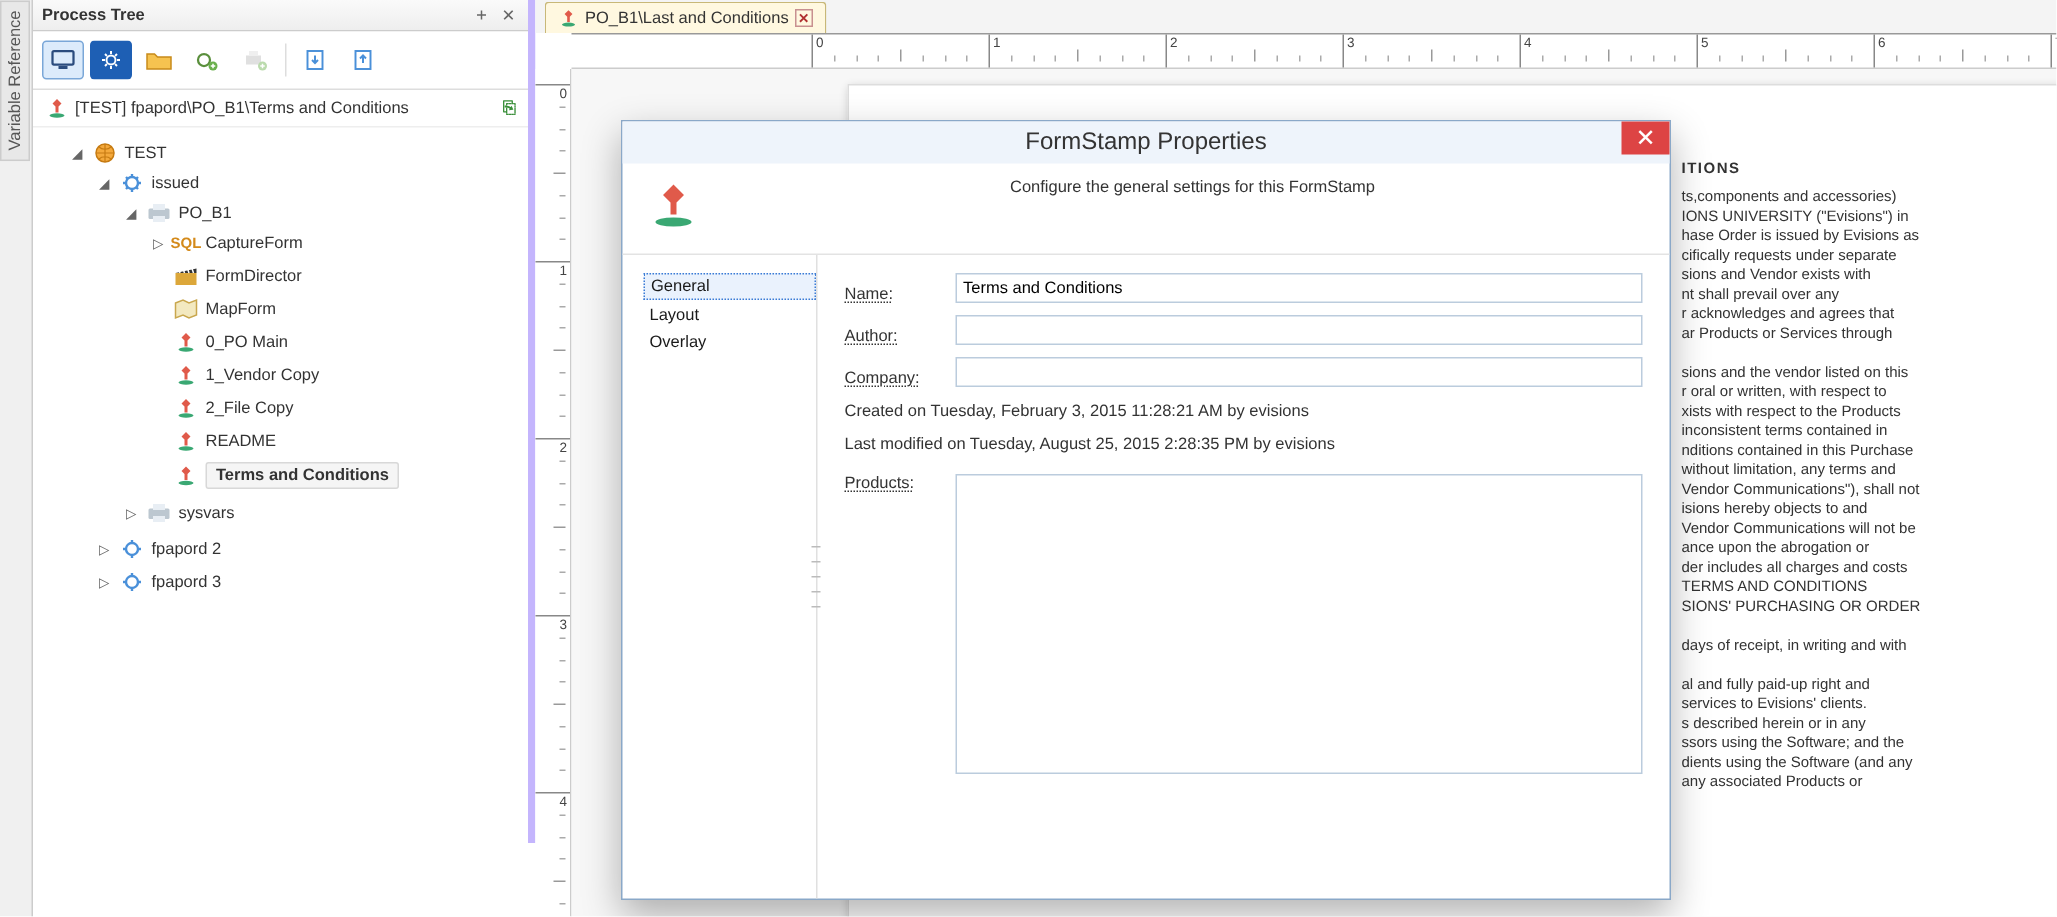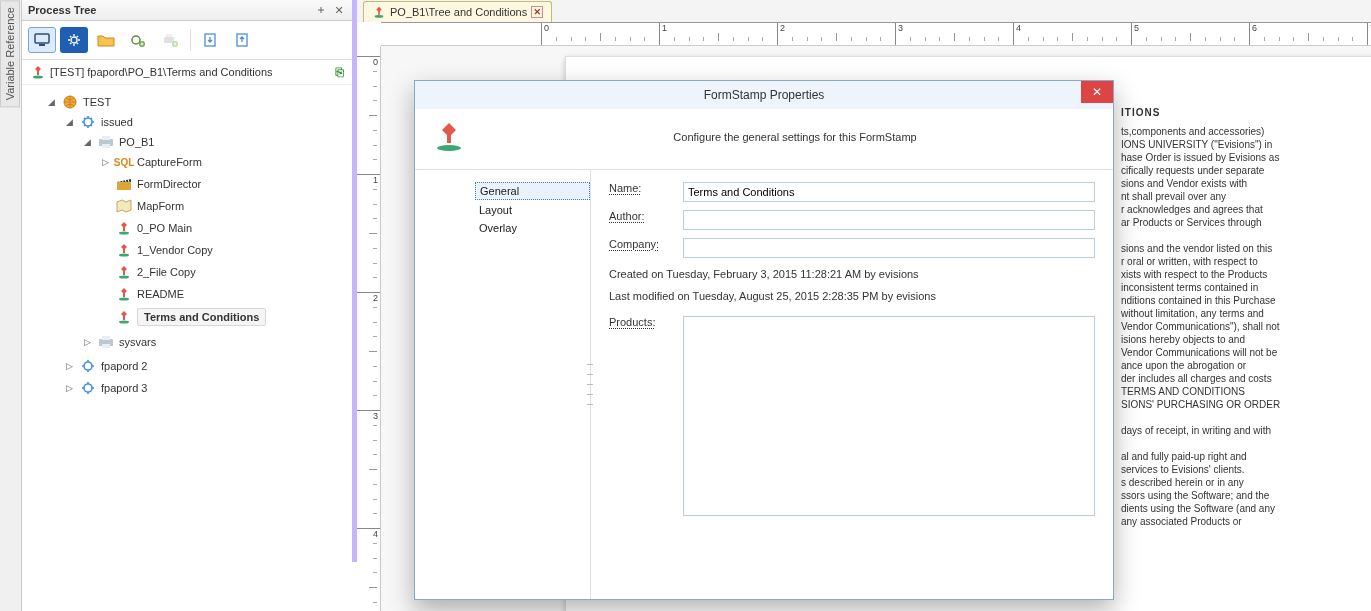--- a/index.html
+++ b/index.html
@@ -49,31 +49,31 @@
 .ruler-v .minor { position: absolute; left: 16px; width: 4px; border-top: 1px solid #aaa; }
 .ruler-v .mid { position: absolute; left: 12px; width: 8px; border-top: 1px solid #999; }
 
 .canvas { flex: 1; background: #f7f7f7; position: relative; overflow: hidden; }
 .page { position: absolute; left: 184px; top: 10px; width: 990px; height: 900px; background: #fff; box-shadow: 0 2px 6px rgba(0,0,0,0.2); border: 1px solid #ddd; }
 .overflow-text { position: absolute; left: 740px; top: 60px; width: 230px; font-size: 10px; line-height: 13px; color: #333; }
 .overflow-text .hd { font-weight: bold; letter-spacing: 1px; margin-bottom: 6px; }
 
 
 .dialog { position: absolute; left: 414px; top: 80px; width: 700px; height: 520px; background: #fff; border: 1px solid #8aa8c8; box-shadow: 0 10px 24px rgba(0,0,0,0.3); display: flex; flex-direction: column; }
-.dlg-title { height: 28px; background: #eef4fb; display: flex; align-items: center; justify-content: center; position: relative; font-size: 12px; color: #333; }
+.dlg-title { height: 28px; background: #eef4fb; display: flex; align-items: center; justify-content: center; position: relative; font-size: 16px; color: #333; }
 .dlg-close { position: absolute; right: 0; top: 0; width: 32px; height: 22px; background: #d44; color: #fff; display: flex; align-items: center; justify-content: center; cursor: pointer; }
-.dlg-header { padding: 10px 16px 14px 16px; display: flex; align-items: center; gap: 26px; border-bottom: 1px solid #e3e3e3; }
-.dlg-body { flex: 1; display: flex; padding-left: 46px; }
+.dlg-header { padding: 10px 16px 14px 16px; display: flex; gap: 26px; border-bottom: 1px solid #e3e3e3; }
+.dlg-body { flex: 1; display: flex; }
 .dlg-nav { width: 130px; border-right: 1px solid #e0e0e0; padding: 10px 0 10px 14px; position: relative; }
 .dlg-nav .grip { position: absolute; right: -3px; top: 50%; transform: translateY(-50%); width: 6px; height: 50px; display: flex; flex-direction: column; justify-content: space-around; }
 .dlg-nav .grip span { height: 1px; background: #bbb; }
 .dlg-nav-item { padding: 2px 4px; margin: 2px 0; color: #1a1a1a; cursor: pointer; font-size: 11px; }
 .dlg-nav-item.selected { border: 1px dotted #3a7bd5; background: #eaf2fd; }
 .dlg-form { flex: 1; padding: 12px 18px; display: flex; flex-direction: column; gap: 8px; font-size: 11px; }
-.frow { display: flex; align-items: flex-start; gap: 10px; }
+.frow { display: flex; align-items: flex-end; gap: 10px; }
 .frow label { width: 64px; text-decoration: underline; text-decoration-style: dotted; text-underline-offset: 2px; color: #333; }
 .frow input[type=text] { flex: 1; border: 1px solid #bcd; padding: 2px 4px; height: 20px; font-size: 11px; }
 .meta { color: #333; padding: 2px 0 6px 0; }
 .frow textarea { flex: 1; border: 1px solid #bcd; height: 200px; resize: none; font-size: 11px; padding: 3px 4px; }
 .dlg-footer { height: 38px; border-top: 1px solid #e4e4e4; display: flex; align-items: center; justify-content: flex-end; gap: 10px; padding: 0 14px; background: #fbfbfb; }
 .dbtn { min-width: 66px; height: 22px; border: 1px solid #a9bfd8; background: linear-gradient(#fff,#f0f5fb); cursor: pointer; font-size: 11px; }
 .dbtn.primary { border-color: #4a90d9; box-shadow: 0 0 0 1px rgba(74,144,217,0.25); }
 
 
 svg { display: block; }
@@ -336,21 +336,21 @@
 
 <div class="editor">
   <div class="tabbar">
     <div class="tab">
       <span>
           <svg width="14" height="14" viewBox="0 0 16 16">
             <path d="M8 2l3 3-2 2v4H7V7L5 5z" fill="#e05a4a"></path>
             <ellipse cx="8" cy="13" rx="5" ry="1.5" fill="#3aa873"></ellipse>
           </svg>
         </span>
-      <span>PO_B1\Tree and Conditions</span>
+      <span>PO_B1\Last and Conditions</span>
       <span class="tclose">✕</span>
     </div>
   </div>
   <div class="ruler-h" id="rulerH">
       <div class="seg" style="left: 160px;">0</div>
       <div class="minor" style="left: 174.75px;"></div>
       <div class="minor" style="left: 189.5px;"></div>
       <div class="minor" style="left: 204.25px;"></div>
       <div class="mid" style="left: 219px;"></div>
       <div class="minor" style="left: 233.75px;"></div>

